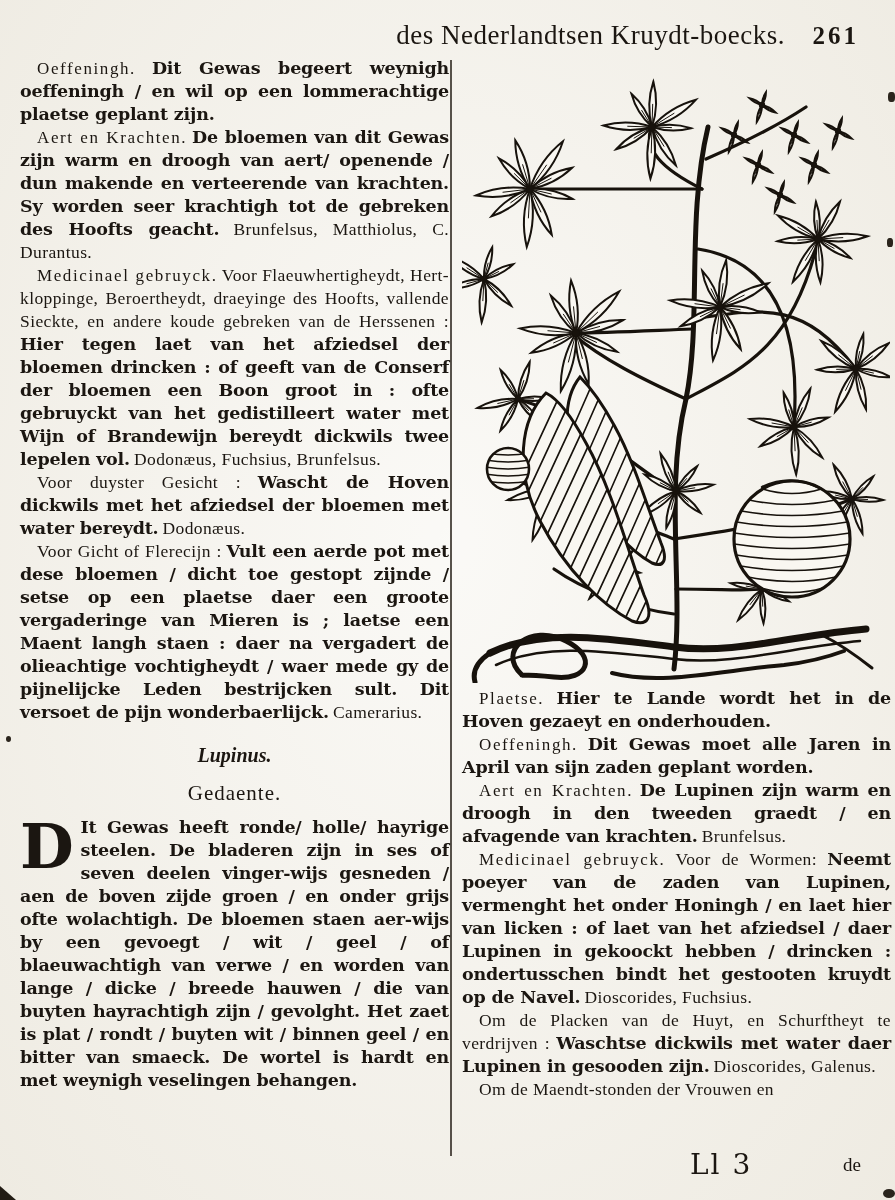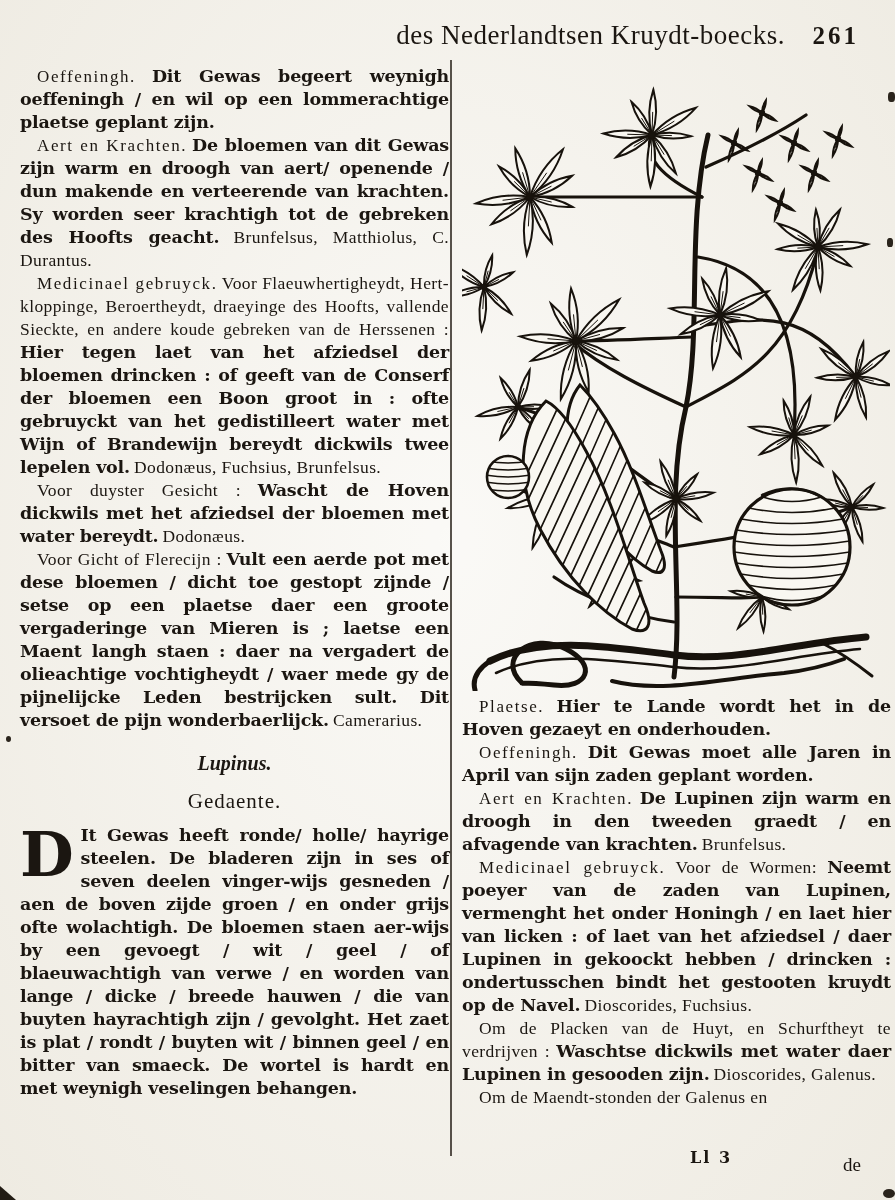--- a/index.html
+++ b/index.html
@@ -7,38 +7,38 @@
     width:895px;height:1200px;position:relative;overflow:hidden;
     background:#f6f4ee;color:#1b1611;
     font-family:"Liberation Serif", serif;
   }
   
   .paper-shade{position:absolute;inset:0;pointer-events:none;
     background:radial-gradient(ellipse at 50% 45%, rgba(255,255,255,.5) 0%, rgba(224,218,203,.35) 100%);}
   .running-title{position:absolute;top:20px;left:0;right:110px;text-align:right;
     font-size:27px;letter-spacing:.5px;}
   .page-number{position:absolute;top:22px;right:36px;font-size:25px;font-weight:bold;letter-spacing:3px;}
-  .col{position:absolute;top:65px;width:429px;text-align:justify;}
+  .col{position:absolute;top:57px;width:429px;text-align:justify;}
   .col-left{left:20px;}
   .col-right{left:462px;}
   .col-rule{position:absolute;left:450px;top:60px;width:2px;height:1096px;background:#2e2820;opacity:.8;}
   p.par{margin:0;text-indent:17px;line-height:23px;}
   .seg-lead{font-size:17px;letter-spacing:1.6px;}
   .seg-roman{font-size:17.5px;letter-spacing:.4px;}
   .seg-black{font-family:"DejaVu Serif", serif;font-weight:700;font-size:17.5px;letter-spacing:-0.2px;}
   .section-heading{margin-top:20px;text-align:center;text-indent:0;}
   .section-heading .line1{font-style:italic;font-size:28px;font-weight:600;letter-spacing:.5px;}
   .section-heading .line2{font-style:italic;font-size:20px;font-weight:600;margin-top:4px;}
   .subheading{text-align:center;font-size:21px;letter-spacing:1px;margin-top:14px;margin-bottom:10px;}
   .gedaente{margin:0;line-height:23px;text-indent:0;}
   .dropcap{float:left;font-family:"DejaVu Serif", serif;font-weight:700;
     font-size:62px;line-height:58px;height:64px;padding:2px 7px 0 0;}
   .illustration{width:428px;height:614px;margin:12px 0 4px 0;}
   .footer-signature{position:absolute;left:690px;top:1148px;
-    font-family:"DejaVu Serif", serif;font-weight:700;font-size:16px;letter-spacing:2px;}
+    font-family:"DejaVu Serif", serif;font-weight:400;font-size:28px;letter-spacing:2px;}
   .footer-catchword{position:absolute;right:34px;top:1154px;font-size:19px;}
   .speck{position:absolute;background:#2a241c;border-radius:40%;}
   .sp1{width:7px;height:10px;right:0;top:92px;}
   .sp2{width:6px;height:9px;right:2px;top:238px;}
   .sp3{width:5px;height:6px;left:6px;top:736px;border-radius:50%;}
   .corner-bl{position:absolute;left:0;bottom:0;width:16px;height:14px;background:#221c14;
     clip-path:polygon(0 0,0 100%,100% 100%);}
   .corner-br{position:absolute;right:0;bottom:2px;width:12px;height:9px;background:#2a241c;border-radius:50%;}
 </style>
 </head>
@@ -461,21 +461,21 @@
           <path d="M24,405 Q46,409 68,405" fill="none" stroke="#17120c" stroke-width="1.4" stroke-linecap="round"></path>
           <path d="M24,412 Q46,416 68,412" fill="none" stroke="#17120c" stroke-width="1.4" stroke-linecap="round"></path>
         </g>
       </svg>
   </div>
   <p class="par"><span class="seg-lead">Plaetse.</span> <span class="seg-black">Hier te Lande wordt het in de Hoven gezaeyt en onderhouden.</span></p>
   <p class="par"><span class="seg-lead">Oeffeningh.</span> <span class="seg-black">Dit Gewas moet alle Jaren in April van sijn zaden geplant worden.</span></p>
   <p class="par"><span class="seg-lead">Aert en Krachten.</span> <span class="seg-black">De Lupinen zijn warm en droogh in den tweeden graedt / en afvagende van krachten.</span> <span class="seg-roman">Brunfelsus.</span></p>
   <p class="par"><span class="seg-lead">Medicinael gebruyck.</span> <span class="seg-roman">Voor de Wormen:</span> <span class="seg-black">Neemt poeyer van de zaden van Lupinen, vermenght het onder Honingh / en laet hier van licken : of laet van het afziedsel / daer Lupinen in gekoockt hebben / drincken : ondertusschen bindt het gestooten kruydt op de Navel.</span> <span class="seg-roman">Dioscorides, Fuchsius.</span></p>
   <p class="par"><span class="seg-roman">Om de Placken van de Huyt, en Schurftheyt te verdrijven :</span> <span class="seg-black">Waschtse dickwils met water daer Lupinen in gesooden zijn.</span> <span class="seg-roman">Dioscorides, Galenus.</span></p>
-  <p class="par"><span class="seg-roman">Om de Maendt-stonden der Galenus en</span></p>
+  <p class="par"><span class="seg-roman">Om de Maendt-stonden der Vrouwen en</span></p>
 </div>
 
 <div class="footer-signature">Ll 3</div>
 <div class="footer-catchword">de</div>
 
 <div class="speck sp1"></div>
 <div class="speck sp2"></div>
 <div class="speck sp3"></div>
 <div class="corner-bl"></div>
 <div class="corner-br"></div>

